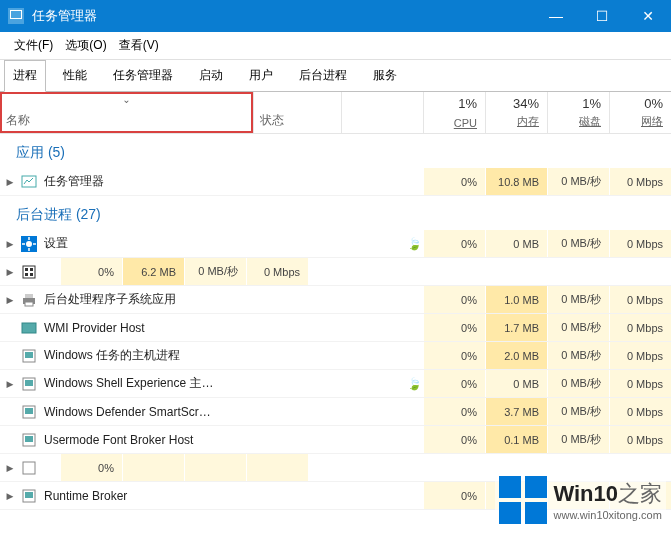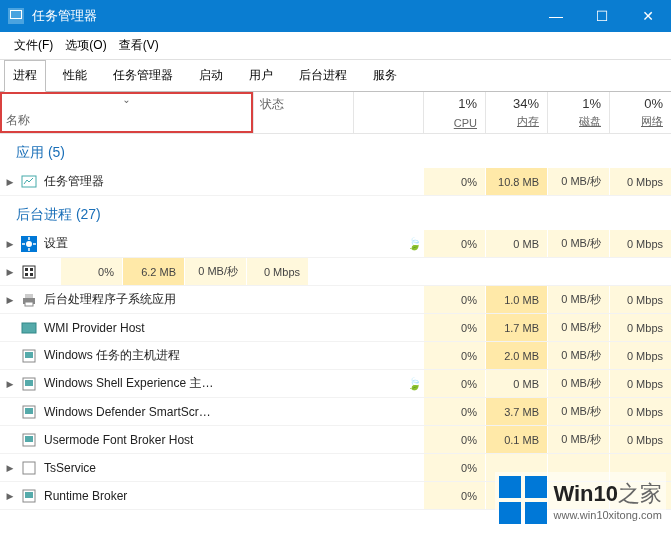--- a/index.html
+++ b/index.html
@@ -12,21 +12,21 @@
 .menubar { height: 28px; display: flex; align-items: center; padding: 2px 8px; border-bottom: 1px solid #e0e0e0; }
 .menubar .menuitem { padding: 2px 6px; font-size: 12px; }
 .tabbar { display: flex; border-bottom: 1px solid #c0c0c0; padding-left: 4px; gap: 8px; }
 .tabbar .tab { padding: 6px 8px; font-size: 12px; border: 1px solid transparent; }
 .tabbar .tab.active { border: 1px solid #c0c0c0; border-bottom: 1px solid #fff; background: #fff; margin-bottom: -1px; }
 .columnheader { display: flex; height: 42px; border-bottom: 1px solid #e5e5e5; }
 .namecol { width: 254px; border-right: 1px solid #e5e5e5; position: relative; padding: 4px 6px; display: flex; flex-direction: column; justify-content: flex-end; }
 .namecol .redbox { position: absolute; left: 0; top: 0; right: 0; bottom: 0; border: 2px solid #d9413f; pointer-events: none; }
 .namecol .chev { position: absolute; top: 2px; left: 50%; transform: translateX(-50%); font-size: 10px; color: #666; }
 .namecol .lbl { color: #666; font-size: 12px; }
-.statuscol { width: 100px; border-right: 1px solid #e5e5e5; padding: 4px 6px; color: #666; display: flex; align-items: flex-start; }
+.statuscol { width: 88px; border-right: 1px solid #e5e5e5; padding: 4px 6px; color: #666; display: flex; align-items: flex-end; }
 .spacer { flex: 1; }
 .metcol { width: 62px; border-left: 1px solid #e5e5e5; text-align: right; padding: 4px 8px; display: flex; flex-direction: column; justify-content: space-between; }
 .metcol .pct { font-size: 13px; color: #333; }
 .metcol .lbl { font-size: 11px; color: #666; text-decoration: underline; }
 .content { }
 .group { color: #1a6fb8; font-size: 14px; padding: 10px 8px 6px 16px; }
 .row { display: flex; align-items: center; height: 28px; border-bottom: 1px solid #f2f2f2; }
 .row .expand { width: 14px; text-align: center; color: #666; font-size: 9px; padding-left: 6px; }
 .row .picon { width: 18px; height: 18px; margin: 0 6px; display: inline-flex; align-items: center; justify-content: center; }
 .row .picon svg { width: 16px; height: 16px; }
@@ -261,21 +261,20 @@
     <span class="cell">0 Mbps</span>
   </div>
 
   <div class="row">
     <span class="expand">▶</span>
     <span class="picon">
         <svg viewBox="0 0 16 16">
           <rect x="2" y="2" width="12" height="12" fill="none" stroke="#888"></rect>
         </svg>
       </span>
-    <span class="pname">TsService</span>
     <span class="leaf"></span>
     <span class="cell">0%</span>
     <span class="cell"></span>
     <span class="cell"></span>
     <span class="cell"></span>
   </div>
 
   <div class="row">
     <span class="expand">▶</span>
     <span class="picon">

